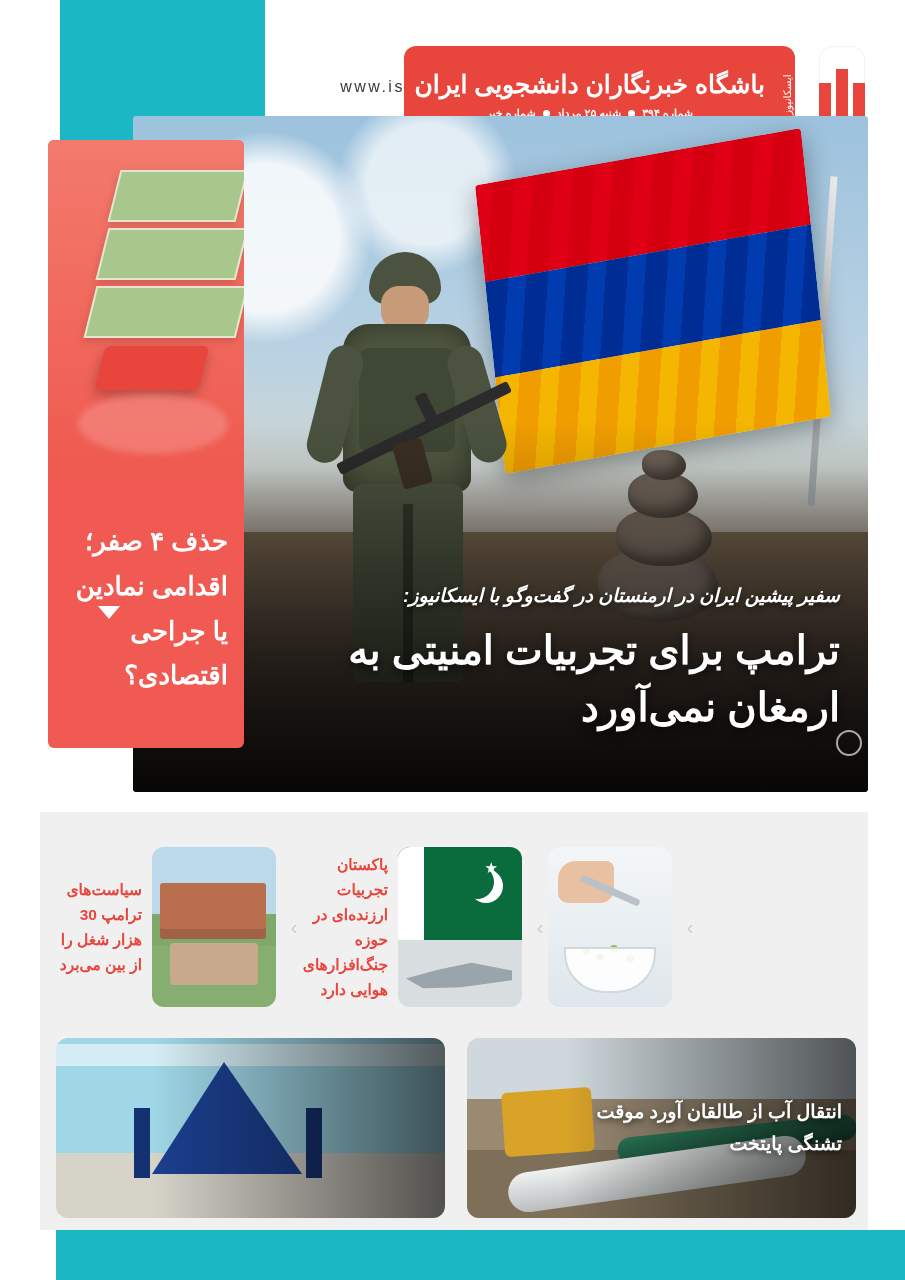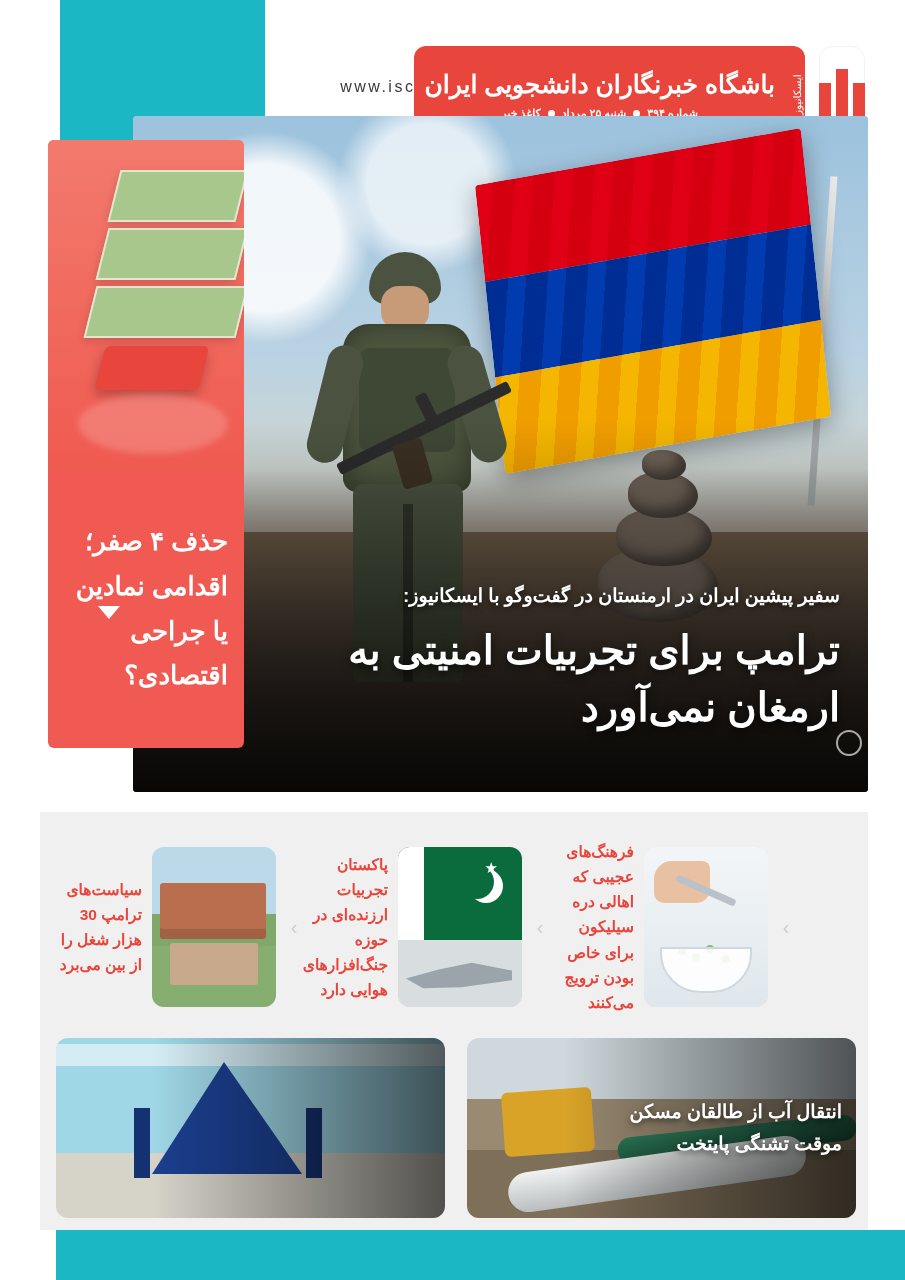--- a/index.html
+++ b/index.html
@@ -69,21 +69,21 @@
     background: #f0f0f0;
   }
 
   
   .masthead {
     position: absolute;
     right: 40px; top: 46px;
     width: 336px; height: 98px;
     display: flex;
     align-items: stretch;
-    gap: 14px;
+    gap: 24px;
   }
   .brand-card {
     position: relative;
     flex: 1;
     background: #e8453c;
     border-radius: 12px;
     display: flex;
     flex-direction: column;
     justify-content: center;
     align-items: center;
@@ -322,20 +322,21 @@
     text-align: right;
     color: #ffffff;
     direction: rtl;
   }
   .hero-kicker {
     font-size: 19px;
     font-weight: bold;
     margin-bottom: 12px;
     text-shadow: 0 2px 6px rgba(0,0,0,.6);
     line-height: 1.5;
+    font-style: italic;
   }
   .hero-title {
     font-size: 40px;
     font-weight: bold;
     line-height: 1.42;
     text-shadow: 0 3px 10px rgba(0,0,0,.65);
   }
   .hero-badge {
     position: absolute;
     right: 6px; bottom: 36px;
@@ -622,21 +623,21 @@
           <span class="lm4"></span>
       </div>
     </div>
     <div class="brand-card">
       <div class="brand-title">باشگاه خبرنگاران دانشجویی ایران</div>
       <div class="brand-sub">
         <span>شماره ۳۹۴</span>
         <span class="dot"></span>
         <span>شنبه ۲۵ مرداد</span>
         <span class="dot"></span>
-        <span>کاغذ خبر</span>
+        <span>شماره خبر</span>
       </div>
       <div class="brand-tag">ایسکانیوز</div>
     </div>
   </div>
 
   <div class="hero">
     <div class="hero-sky"></div>
     <div class="mountains"></div>
     <div class="ground"></div>
     <div class="flagpole"></div>
@@ -698,21 +699,20 @@
           <div class="pkwhite"></div>
           <div class="moon"></div>
           <div class="star">★</div>
           <div class="jet"></div>
         </div>
       </div>
       <div class="mid-arrow">›</div>
     </div>
 
     <div class="mid-item">
-      <div class="mid-text">فرهنگ‌های عجیبی که اهالی دره سیلیکون برای خاص بودن ترویج می‌کنند</div>
       <div class="mid-thumb">
         <div class="art-fork">
           <div class="hand"></div>
           <div class="fork"></div>
           <div class="peas"></div>
           <div class="bowl"></div>
         </div>
       </div>
       <div class="mid-arrow">›</div>
     </div>
@@ -731,18 +731,18 @@
       <div class="bot-shade"></div>
     </div>
 
     <div class="bot-card">
       <div class="bot-art-pipe">
         <div class="machine"></div>
         <div class="pipe2"></div>
         <div class="pipe"></div>
       </div>
       <div class="bot-shade"></div>
-      <div class="bot-text">انتقال آب از طالقان مسکن موقت تشنگی پایتخت</div>
+      <div class="bot-text">انتقال آب از طالقان آورد موقت تشنگی پایتخت</div>
     </div>
 
   </div>
 
 </div>
 
 </body></html>

